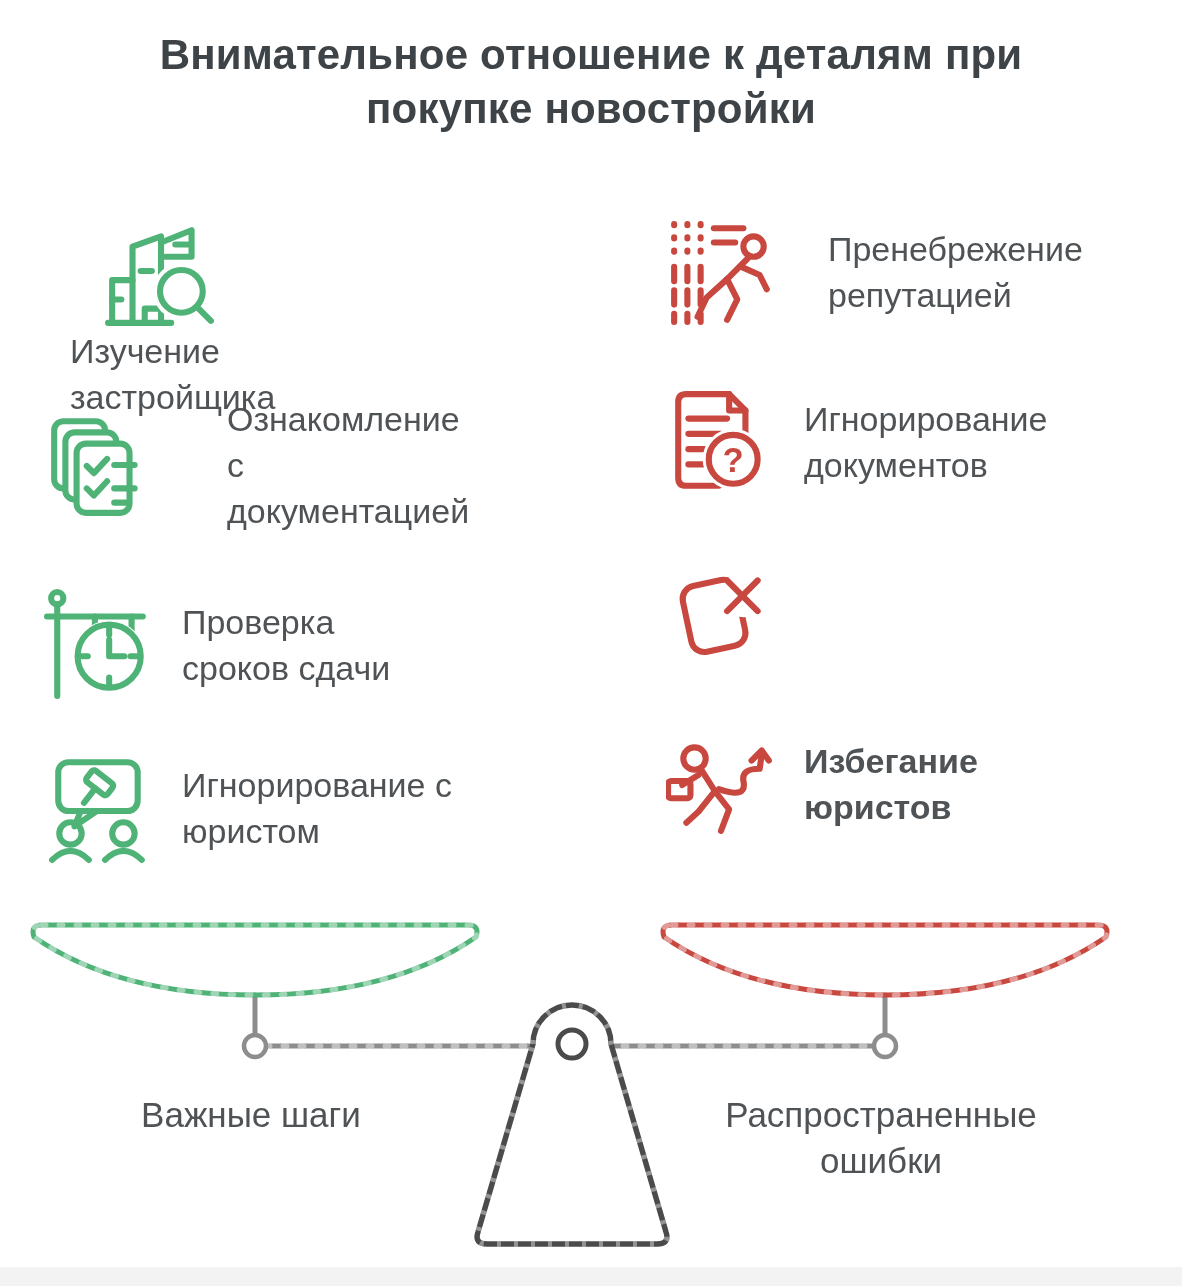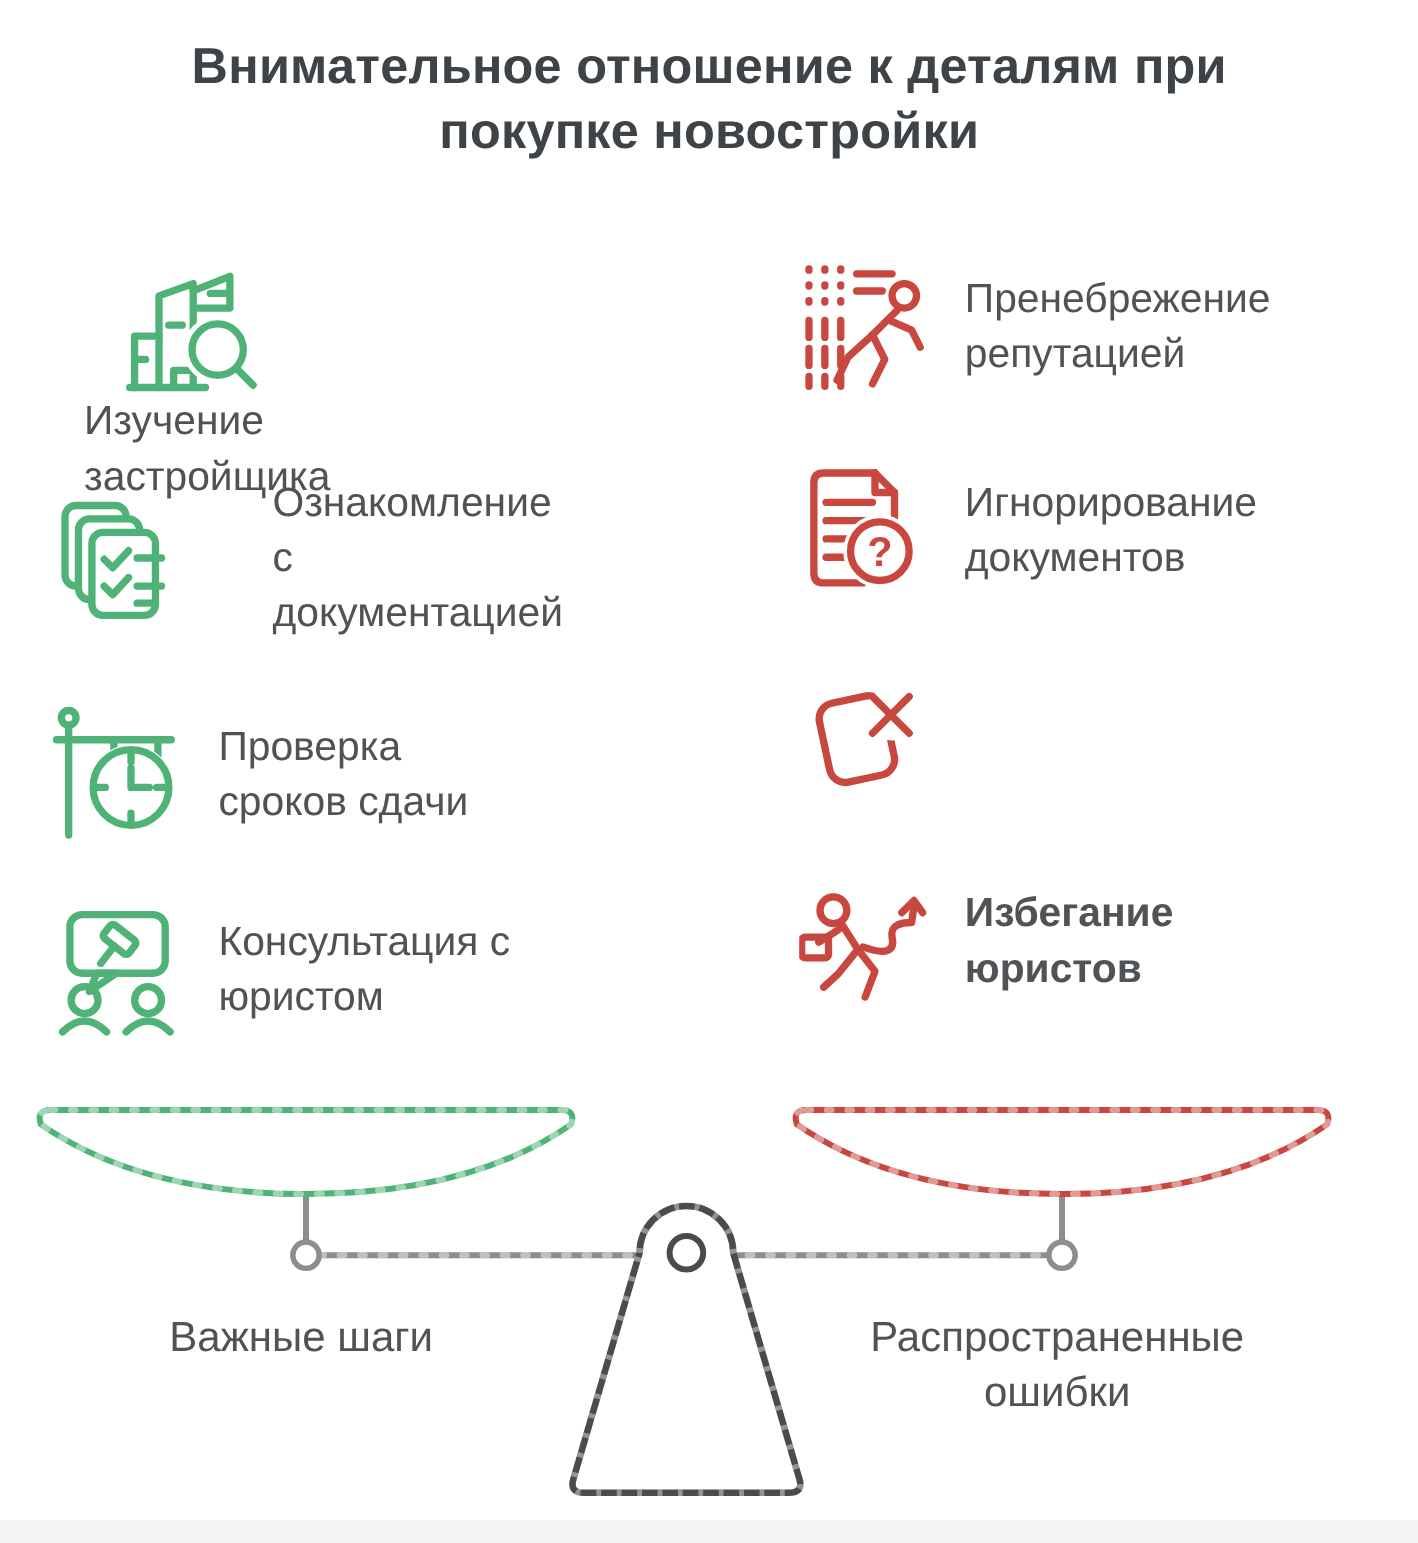--- a/index.html
+++ b/index.html
@@ -126,25 +126,25 @@
         <g transform="rotate(38 52 32)">
           <rect class="ic" x="40" y="22" width="26" height="14" rx="3"></rect>
           <path class="ic" d="M53 36 V54"></path>
         </g>
         <circle class="ic" cx="26" cy="80" r="11"></circle>
         <path class="ic" d="M8 106 Q26 88 44 106"></path>
         <circle class="ic" cx="78" cy="80" r="11"></circle>
         <path class="ic" d="M60 106 Q78 88 96 106"></path>
       </svg>
     </span>
-    <span class="label">Консультация с
+    <span class="label">Игнорирование с
 юристом</span>
   </div>
 
-  <div class="row right-col" style="top:212px;">
+  <div class="row right-col" style="top:212px;gap:24px;">
     <span class="icon">
       <svg width="112" height="112" viewBox="0 0 110 110">
         <g class="ic" stroke-width="7" stroke-dasharray="1 12">
           <path d="M8 8 V40"></path>
             <path d="M21 8 V40"></path>
             <path d="M34 8 V40"></path>
         </g>
         <g class="ic" stroke-width="7" stroke-dasharray="14 9">
           <path d="M8 50 V104"></path>
             <path d="M21 50 V104"></path>

